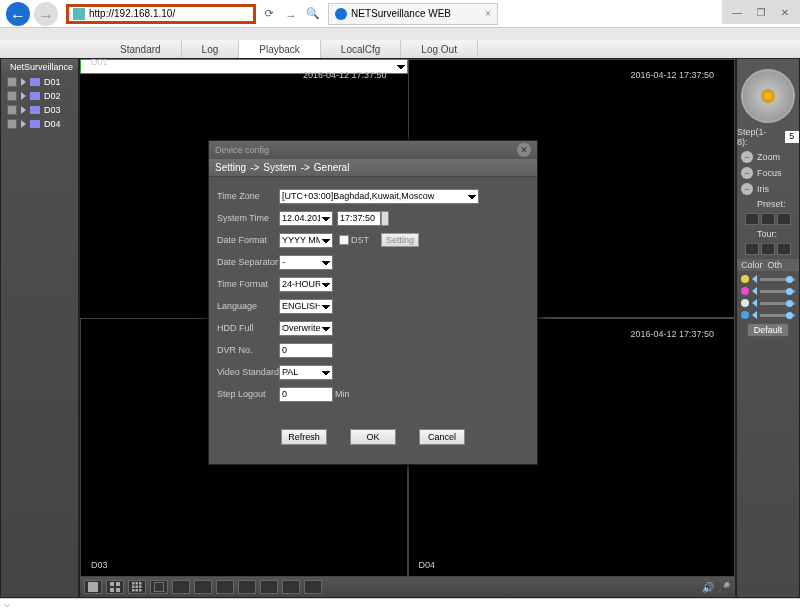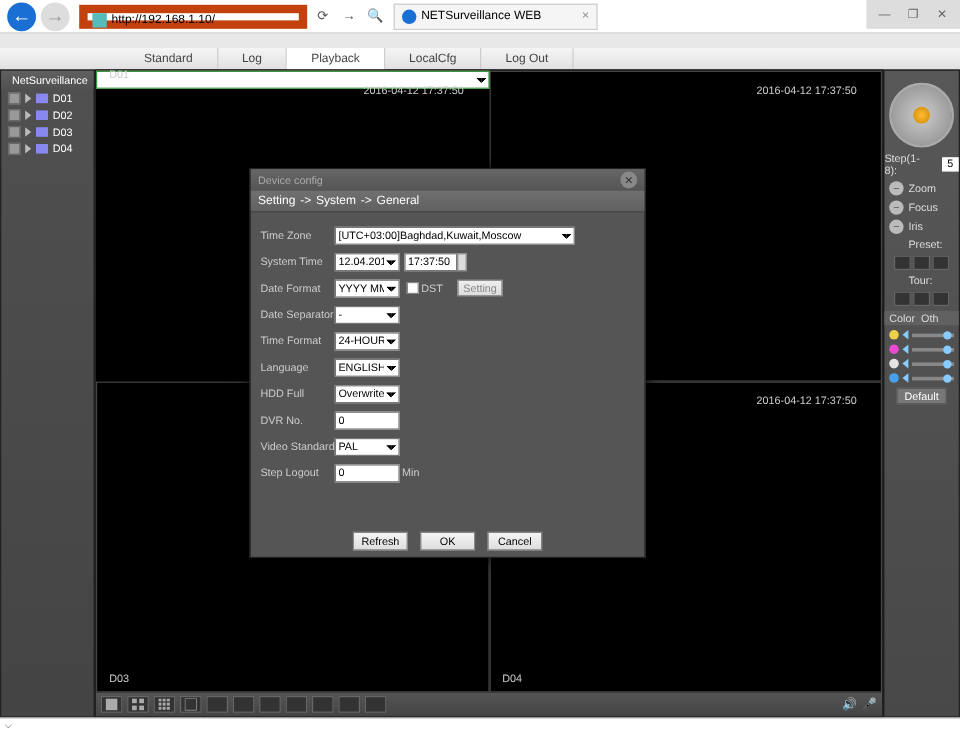--- a/index.html
+++ b/index.html
@@ -6,21 +6,21 @@
 body { width: 800px; height: 610px; background: #f0f0f0; overflow: hidden; position: relative; }
 
 
 .browser-top { height: 40px; background: #e8e8e8; display: flex; align-items: flex-start; }
 .win-controls { position: absolute; top: 0; right: 0; display: flex; gap: 6px; padding: 3px 6px; background: #ddd; }
 .win-btn { width: 18px; height: 18px; display: flex; align-items: center; justify-content: center; font-size: 10px; color: #666; cursor: pointer; }
 .browser-bar { height: 28px; background: #fff; display: flex; align-items: center; padding: 0 4px; border-bottom: 1px solid #ccc; }
 .nav-btn { width: 24px; height: 24px; border-radius: 12px; display: flex; align-items: center; justify-content: center; margin: 0 2px; }
 .nav-back { background: #1a6fd4; color: #fff; }
 .nav-fwd { background: #ddd; color: #999; }
-.addr { flex: 0 0 190px; height: 20px; border: 7px solid #c2410c; padding: 0 4px; font-size: 10px; display: flex; align-items: flex-start; margin-left: 6px; }
+.addr { flex: 0 0 190px; height: 20px; border: 3px solid #c2410c; padding: 0 4px; font-size: 10px; display: flex; align-items: center; margin-left: 6px; }
 .addr-icon { width: 12px; height: 12px; background: #5bb; margin-right: 4px; }
 .ie-icons { display: flex; gap: 4px; margin-left: 4px; }
 .ie-ic { width: 18px; height: 18px; display: flex; align-items: center; justify-content: center; font-size: 11px; color: #555; }
 .tab { height: 22px; background: #f5f5f5; border: 1px solid #ccc; display: flex; align-items: center; padding: 0 6px; margin-left: 6px; font-size: 10px; gap: 4px; }
 .tab-icon { width: 12px; height: 12px; background: #1a6fd4; border-radius: 6px; }
 .tab-x { color: #888; margin-left: 30px; }
 .top-right-icons { margin-left: auto; display: flex; gap: 6px; color: #666; }
 
 
 .app { position: absolute; inset: 40px 0 12px 0; background: #3a3a3a; display: flex; flex-direction: column; }
@@ -82,21 +82,21 @@
 .sel, .inp { height: 15px; background: #fff; border: 1px solid #777; font-size: 9px; padding: 0 2px; }
 .sel { appearance: none; background-image: linear-gradient(45deg,transparent 45%,#000 50%), linear-gradient(-45deg,transparent 45%,#000 50%); background-position: right 6px top 5px, right 2px top 5px; background-size: 4px 4px; background-repeat: no-repeat; padding-right: 12px; }
 .w-tz { width: 200px; }
 .w-date { width: 54px; }
 .w-time { width: 44px; }
 .w-sm { width: 54px; }
 .spin { width: 8px; height: 15px; background: #ddd; border: 1px solid #888; }
 .cb { width: 10px; height: 10px; background: #fff; border: 1px solid #888; }
 .sm-lbl { color: #ccc; font-size: 9px; margin-left: 2px; }
 .btn-setting { width: 38px; height: 14px; background: linear-gradient(#eee,#ddd); border: 1px solid #999; font-size: 9px; color: #888; margin-left: 12px; }
-.dlg-btns { display: flex; justify-content: center; gap: 10px; margin-top: 40px; }
+.dlg-btns { display: flex; justify-content: center; gap: 23px; margin-top: 26px; }
 .dlg-btn { width: 46px; height: 16px; background: linear-gradient(#f5f5f5,#ddd); border: 1px solid #888; font-size: 9px; }
 
 .status { position: absolute; bottom: 0; left: 0; right: 0; height: 12px; background: #fff; border-top: 1px solid #ccc; }
 .status-arrow { position: absolute; left: 4px; top: 1px; font-size: 8px; color: #666; }
 </style>
 </head>
 <body>
 
 <div class="win-controls">
   <div class="win-btn">—</div>

